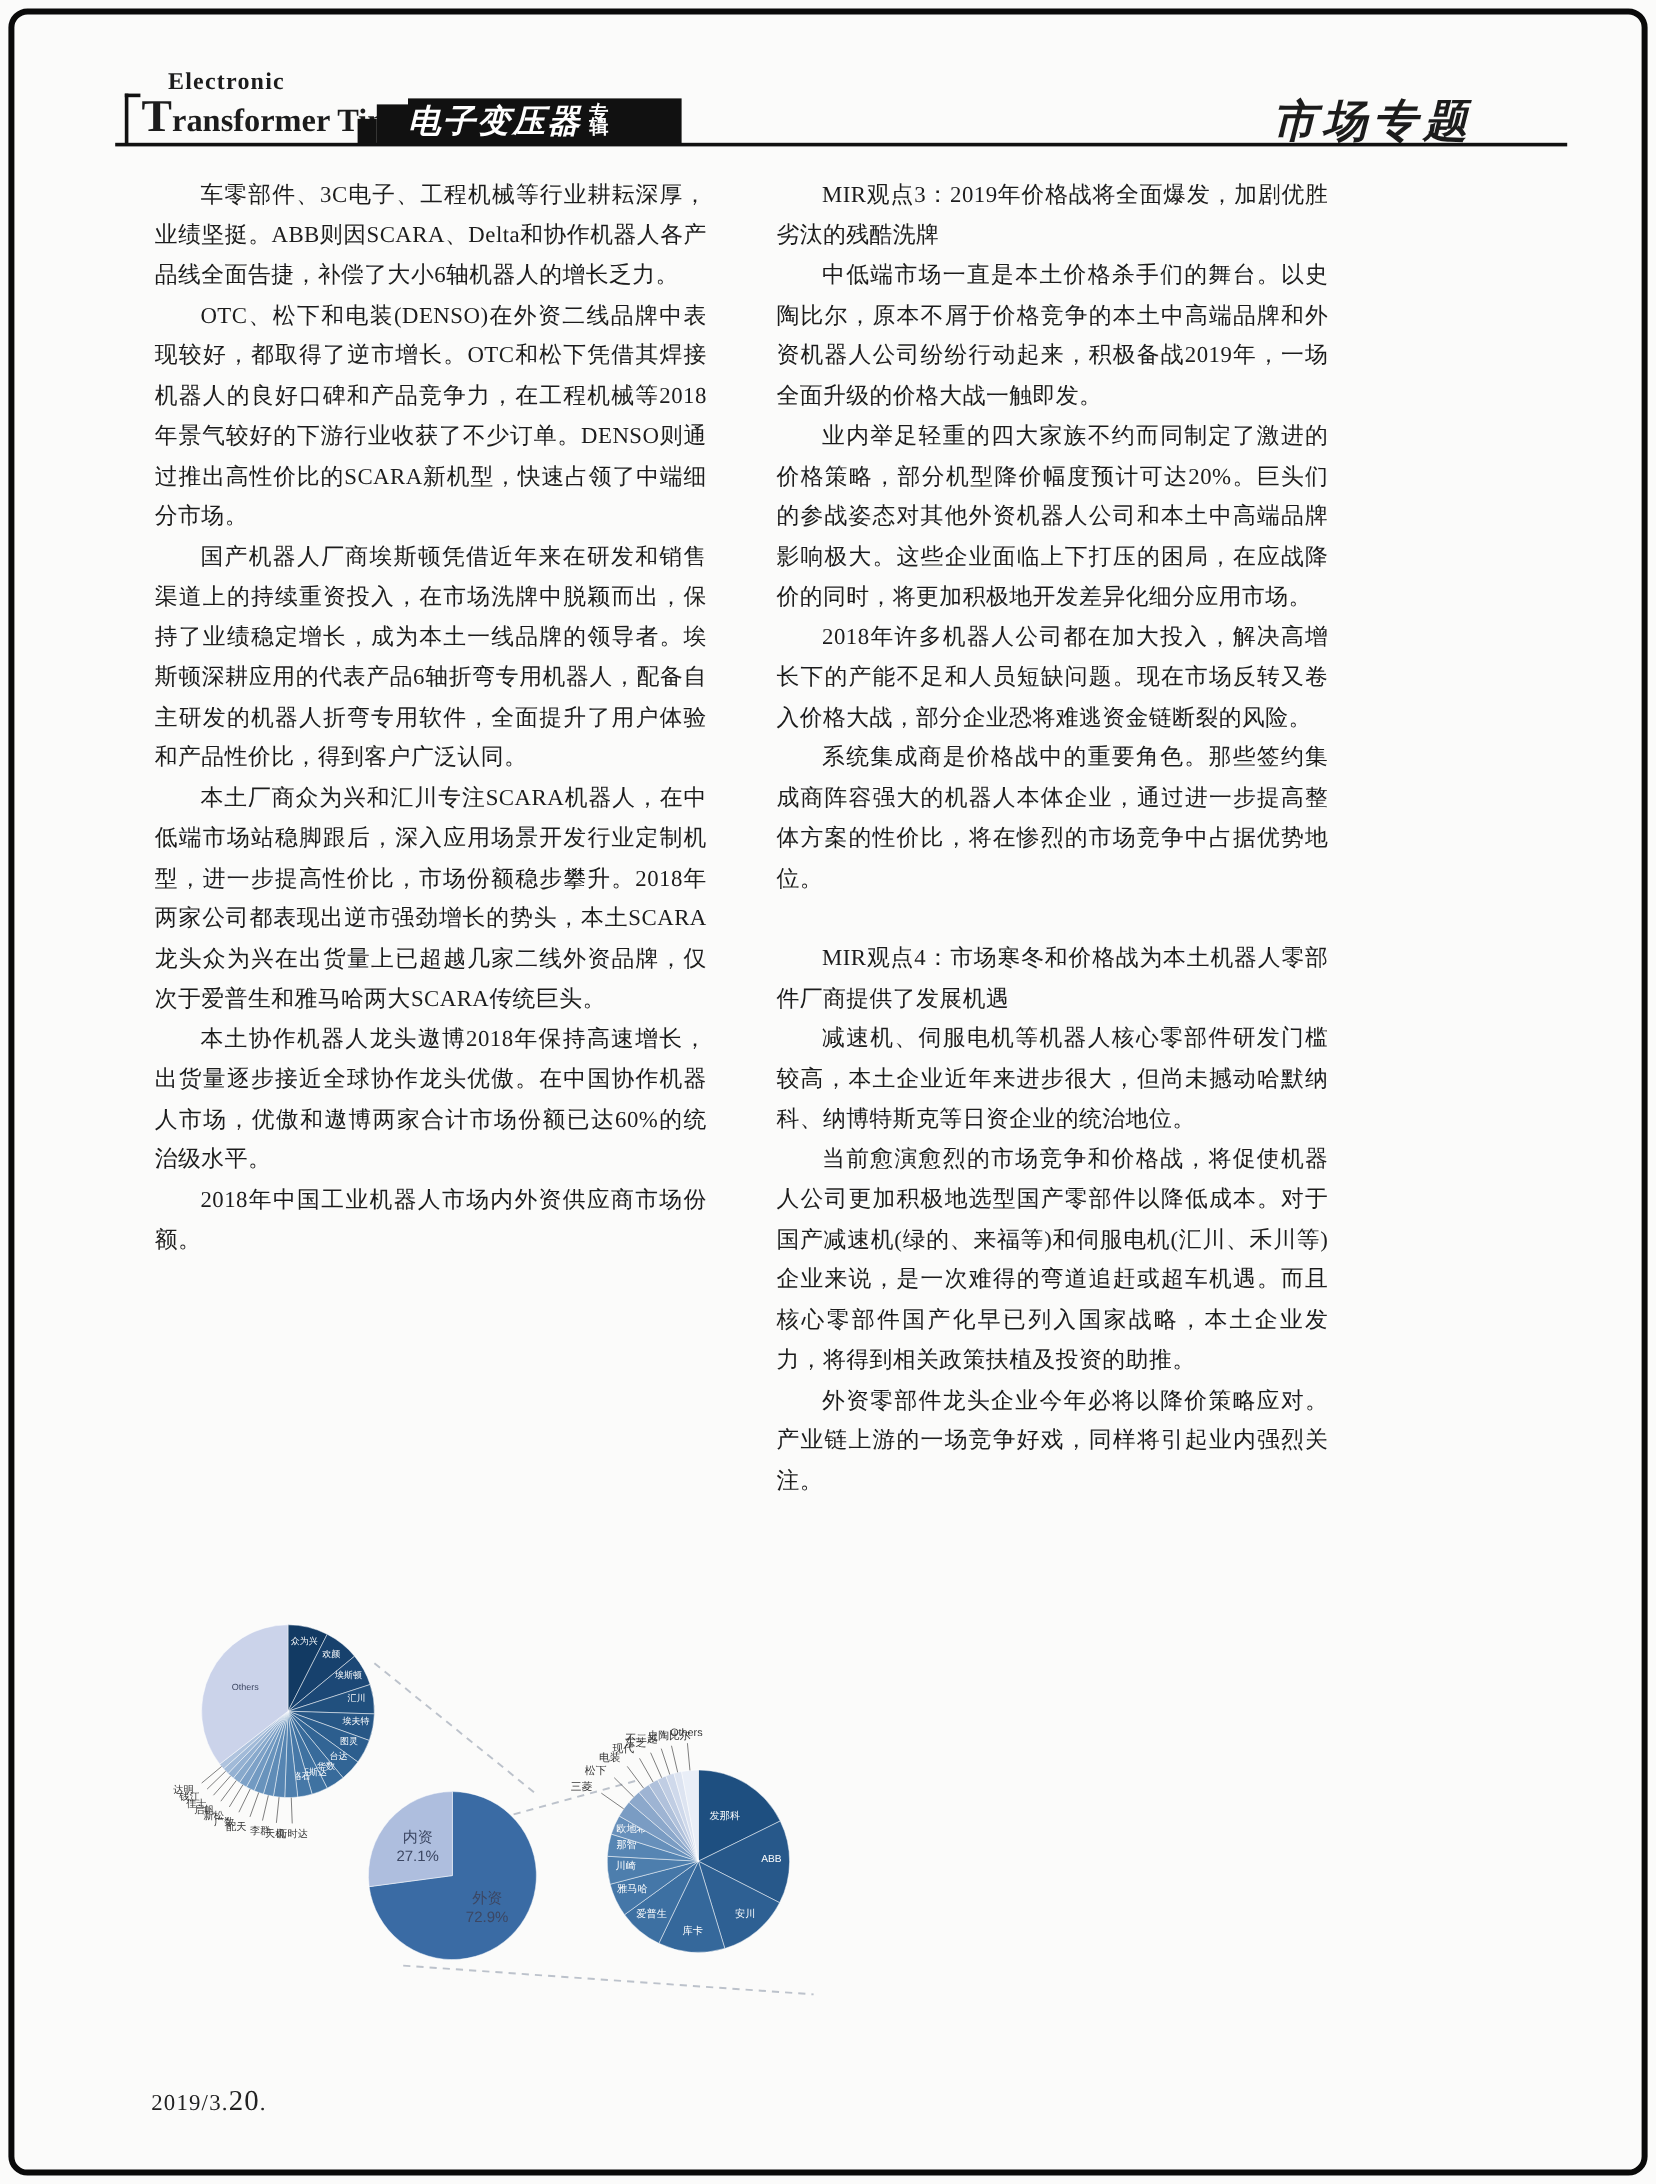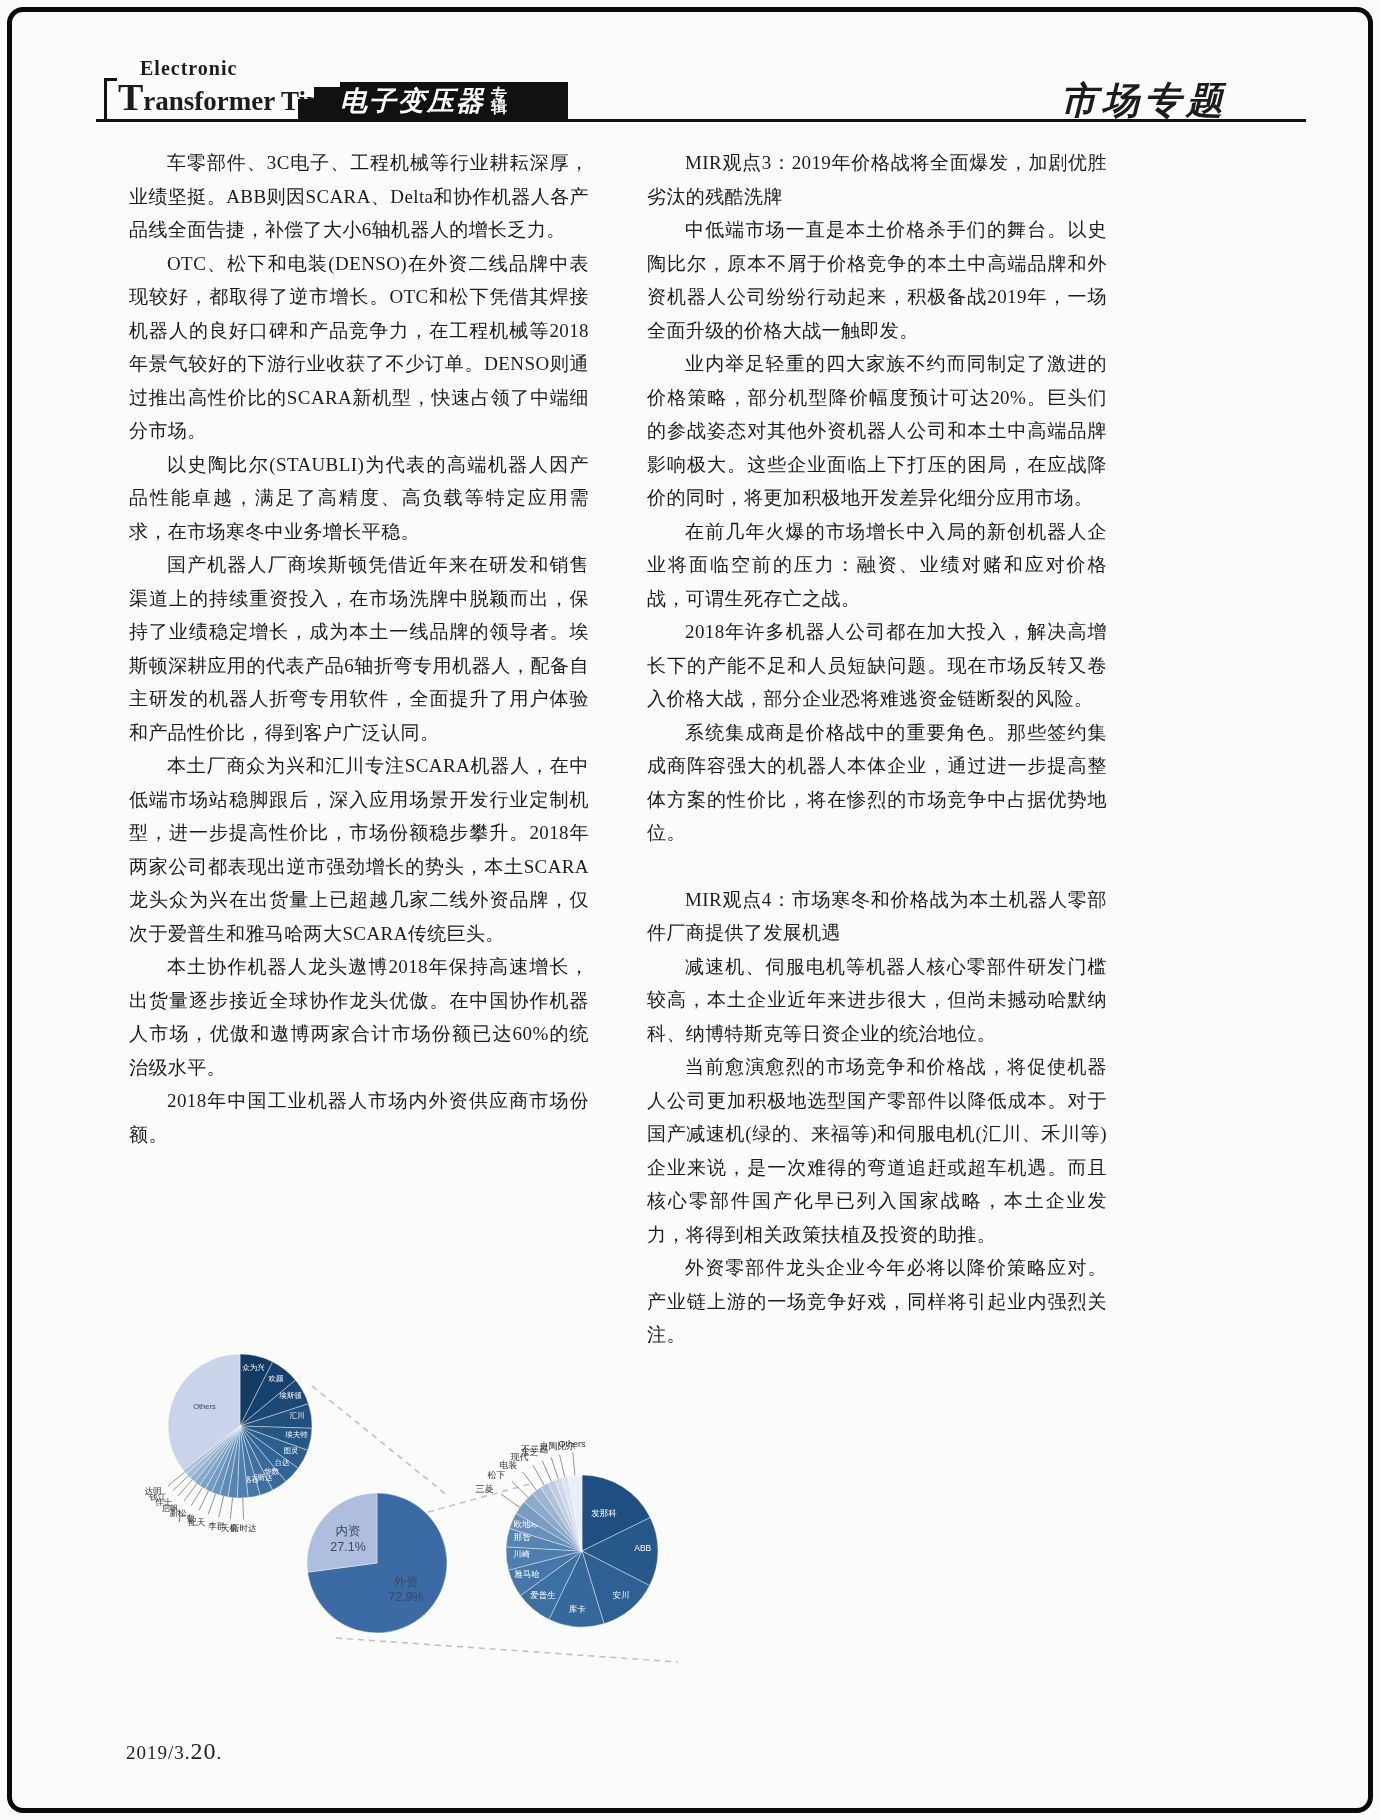--- a/index.html
+++ b/index.html
@@ -62,31 +62,29 @@
   <div class="hdr-badge">
     <span class="badge-main">电子变压器</span>
     <span class="badge-sub">专辑</span>
   </div>
   <div class="section-title">市场专题</div>
 </div>
 
 <div class="col col-left" id="colLeft">
     <p class="para">车零部件、3C电子、工程机械等行业耕耘深厚，业绩坚挺。ABB则因SCARA、Delta和协作机器人各产品线全面告捷，补偿了大小6轴机器人的增长乏力。</p>
     <p class="para">OTC、松下和电装(DENSO)在外资二线品牌中表现较好，都取得了逆市增长。OTC和松下凭借其焊接机器人的良好口碑和产品竞争力，在工程机械等2018年景气较好的下游行业收获了不少订单。DENSO则通过推出高性价比的SCARA新机型，快速占领了中端细分市场。</p>
-    <p class="para">以史陶比尔(STAUBLI)为代表的高端机器人因产品性能卓越，满足了高精度、高负载等特定应用需求，在市场寒冬中业务增长平稳。</p>
     <p class="para">国产机器人厂商埃斯顿凭借近年来在研发和销售渠道上的持续重资投入，在市场洗牌中脱颖而出，保持了业绩稳定增长，成为本土一线品牌的领导者。埃斯顿深耕应用的代表产品6轴折弯专用机器人，配备自主研发的机器人折弯专用软件，全面提升了用户体验和产品性价比，得到客户广泛认同。</p>
     <p class="para">本土厂商众为兴和汇川专注SCARA机器人，在中低端市场站稳脚跟后，深入应用场景开发行业定制机型，进一步提高性价比，市场份额稳步攀升。2018年两家公司都表现出逆市强劲增长的势头，本土SCARA龙头众为兴在出货量上已超越几家二线外资品牌，仅次于爱普生和雅马哈两大SCARA传统巨头。</p>
     <p class="para">本土协作机器人龙头遨博2018年保持高速增长，出货量逐步接近全球协作龙头优傲。在中国协作机器人市场，优傲和遨博两家合计市场份额已达60%的统治级水平。</p>
     <p class="para">2018年中国工业机器人市场内外资供应商市场份额。</p>
   </div>
 <div class="col col-right" id="colRight">
     <p class="para">MIR观点3：2019年价格战将全面爆发，加剧优胜劣汰的残酷洗牌</p>
     <p class="para">中低端市场一直是本土价格杀手们的舞台。以史陶比尔，原本不屑于价格竞争的本土中高端品牌和外资机器人公司纷纷行动起来，积极备战2019年，一场全面升级的价格大战一触即发。</p>
     <p class="para">业内举足轻重的四大家族不约而同制定了激进的价格策略，部分机型降价幅度预计可达20%。巨头们的参战姿态对其他外资机器人公司和本土中高端品牌影响极大。这些企业面临上下打压的困局，在应战降价的同时，将更加积极地开发差异化细分应用市场。</p>
-    <p class="para">在前几年火爆的市场增长中入局的新创机器人企业将面临空前的压力：融资、业绩对赌和应对价格战，可谓生死存亡之战。</p>
     <p class="para">2018年许多机器人公司都在加大投入，解决高增长下的产能不足和人员短缺问题。现在市场反转又卷入价格大战，部分企业恐将难逃资金链断裂的风险。</p>
     <p class="para">系统集成商是价格战中的重要角色。那些签约集成商阵容强大的机器人本体企业，通过进一步提高整体方案的性价比，将在惨烈的市场竞争中占据优势地位。</p>
     <p class="para gap">MIR观点4：市场寒冬和价格战为本土机器人零部件厂商提供了发展机遇</p>
     <p class="para">减速机、伺服电机等机器人核心零部件研发门槛较高，本土企业近年来进步很大，但尚未撼动哈默纳科、纳博特斯克等日资企业的统治地位。</p>
     <p class="para">当前愈演愈烈的市场竞争和价格战，将促使机器人公司更加积极地选型国产零部件以降低成本。对于国产减速机(绿的、来福等)和伺服电机(汇川、禾川等)企业来说，是一次难得的弯道追赶或超车机遇。而且核心零部件国产化早已列入国家战略，本土企业发力，将得到相关政策扶植及投资的助推。</p>
     <p class="para">外资零部件龙头企业今年必将以降价策略应对。产业链上游的一场竞争好戏，同样将引起业内强烈关注。</p>
   </div>
 
 <svg class="chart-band" id="chartBand" viewBox="0 0 1320 480" xmlns="http://www.w3.org/2000/svg">
   <g>

